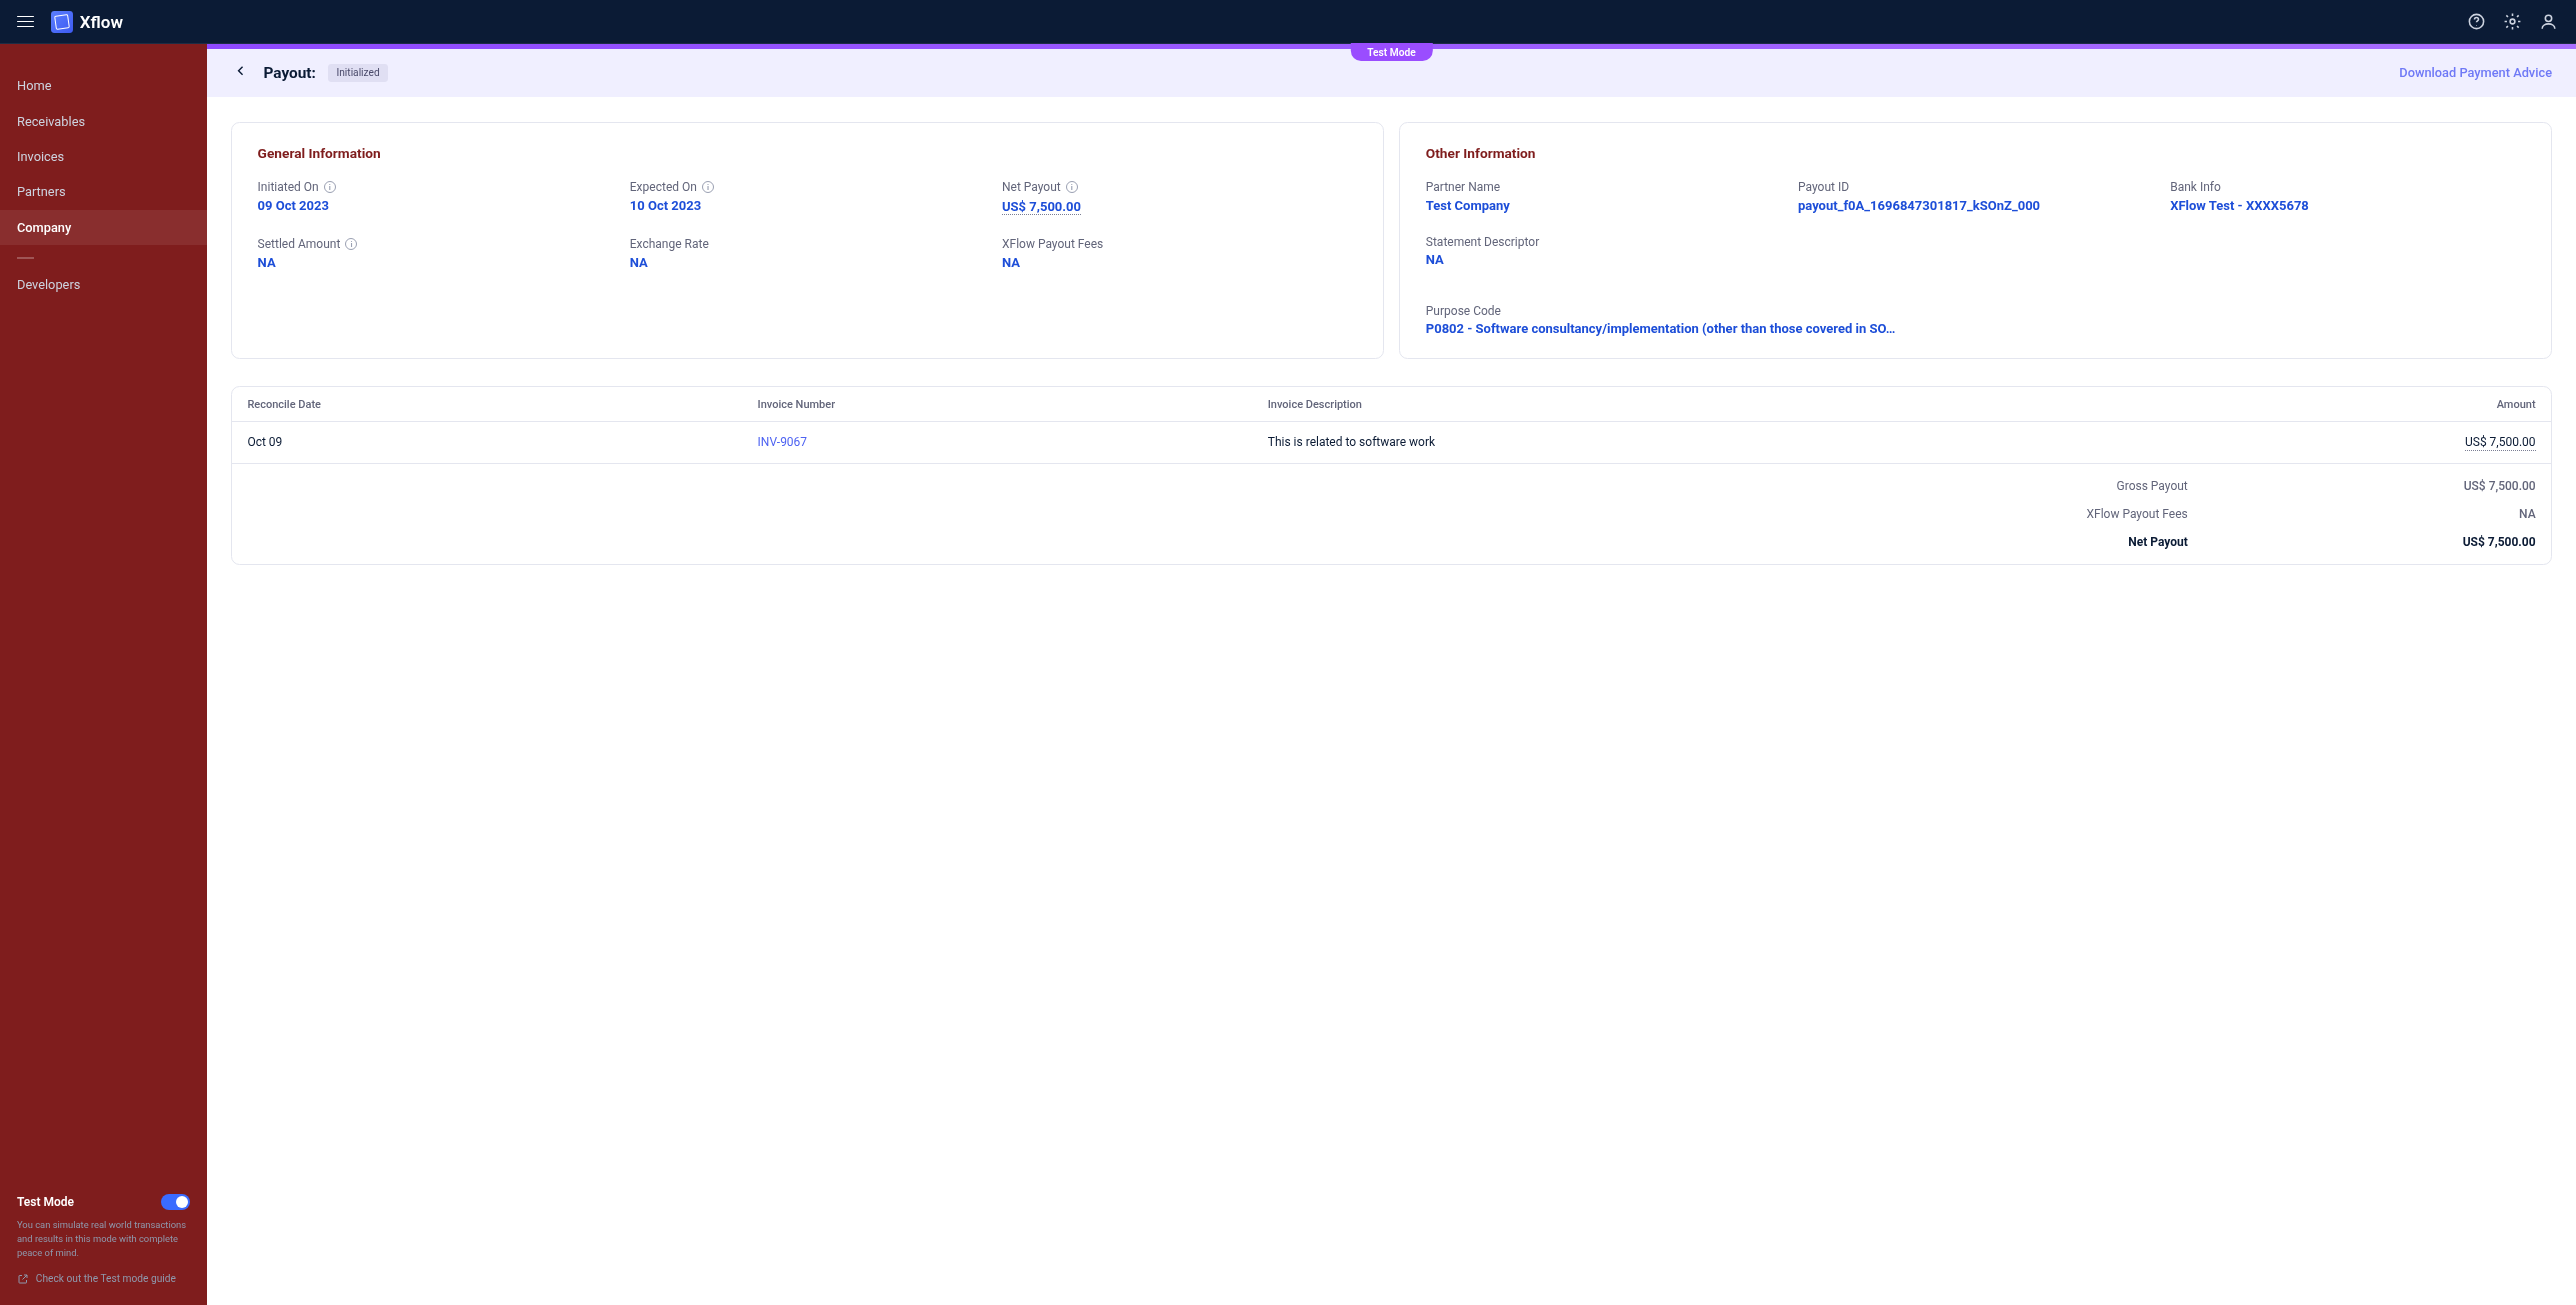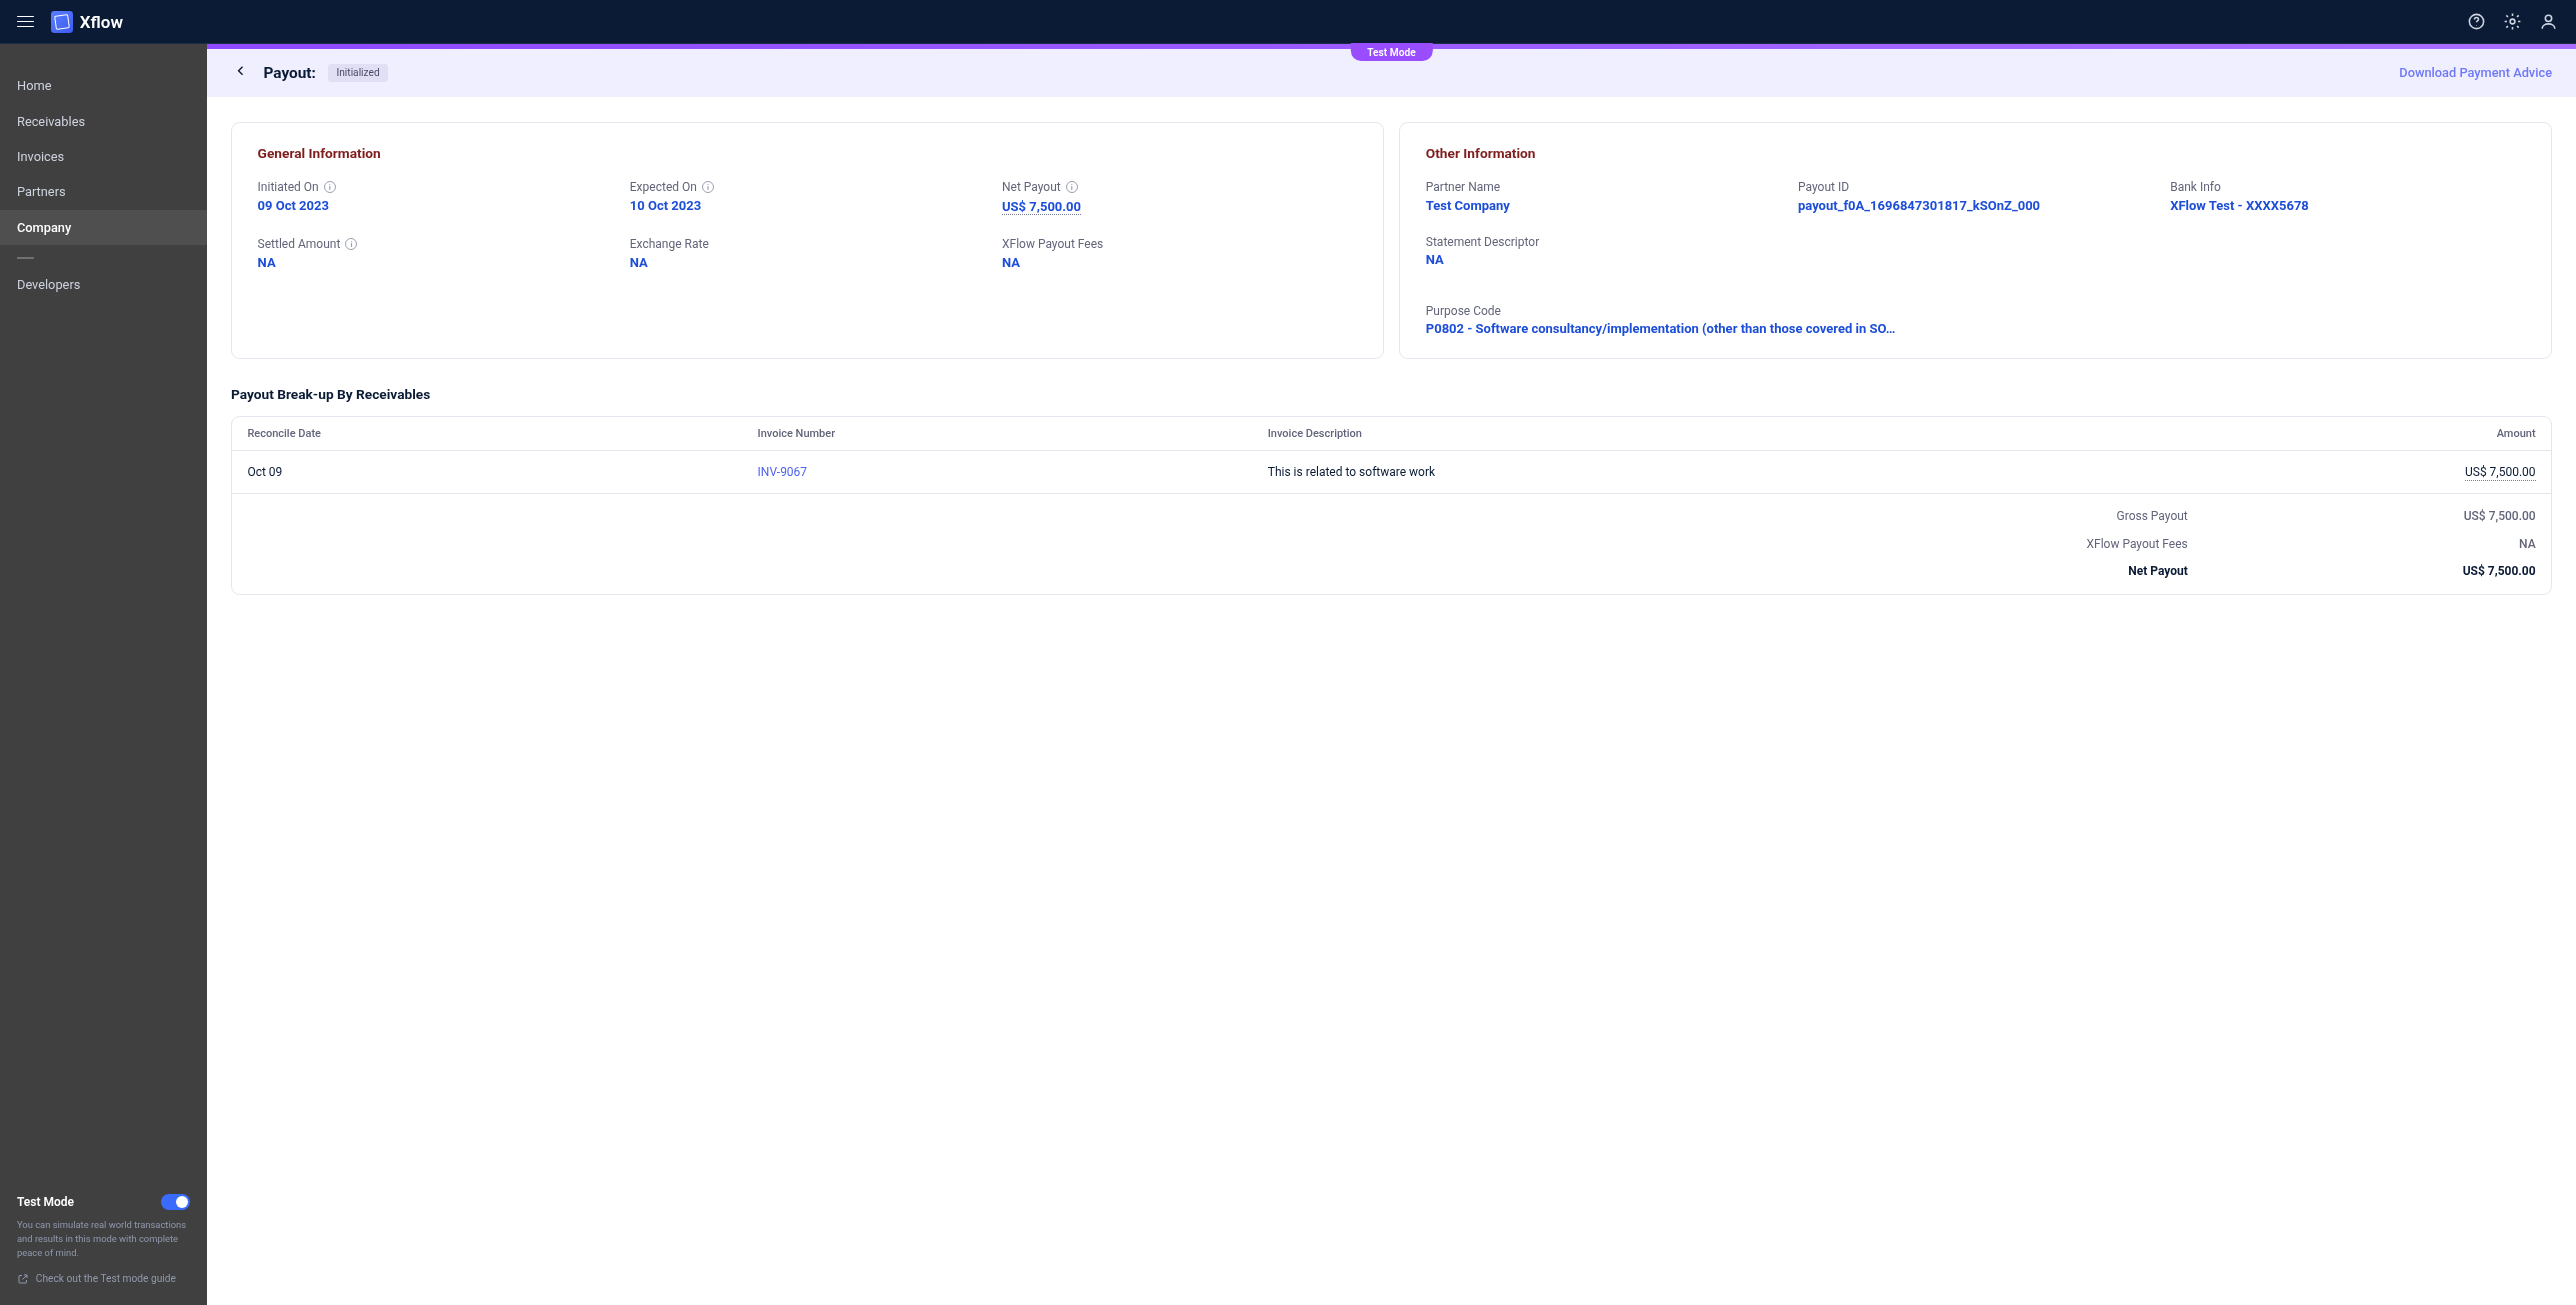--- a/index.html
+++ b/index.html
@@ -30,21 +30,21 @@
   .topbar-right { display: flex; align-items: center; gap: 15.4px; }
   .icon-btn { width: 20.5px; height: 20.5px; display: flex; align-items: center; justify-content: center; color: #cdd3df; cursor: pointer; }
   .icon-btn svg { width: 19px; height: 19px; stroke: currentColor; fill: none; stroke-width: 2; }
 
   
   .body-row { display: flex; flex: 1; min-height: 0; }
 
   
   .sidebar {
     width: 207px;
-    background: #404040;
+    background: #7f1d1d;
     color: #cdd3df;
     display: flex;
     flex-direction: column;
     justify-content: space-between;
   }
   .nav { padding-top: 24px; }
   .nav-item { padding: 10.2px 17px; font-size: 12.8px; cursor: pointer; color: #cdd3df; }
   .nav-item.active { background: rgba(255,255,255,0.08); color: #fff; font-weight: 500; }
   .nav-divider { width: 17px; height: 1.7px; background: rgba(255,255,255,0.25); margin: 12px 17px 8.5px; }
   .sidebar-bottom { padding: 0 17px 20.5px; }
@@ -288,21 +288,20 @@
               <div class="info-block full">
                 <div class="label">
                     <span>Purpose Code</span>
                   </div>
                 <div class="value ellipsis">P0802 - Software consultancy/implementation (other than those covered in SO…</div>
               </div>
             </div>
           </div>
         </div>
 
-        <div class="section-title">Payout Break-up By Receivables</div>
         <div class="table-wrap">
           <table>
             <thead>
               <tr>
                 <th style="width:22%">Reconcile Date</th>
                 <th style="width:22%">Invoice Number</th>
                 <th>Invoice Description</th>
                 <th class="right" style="width:15%">Amount</th>
               </tr>
             </thead>

